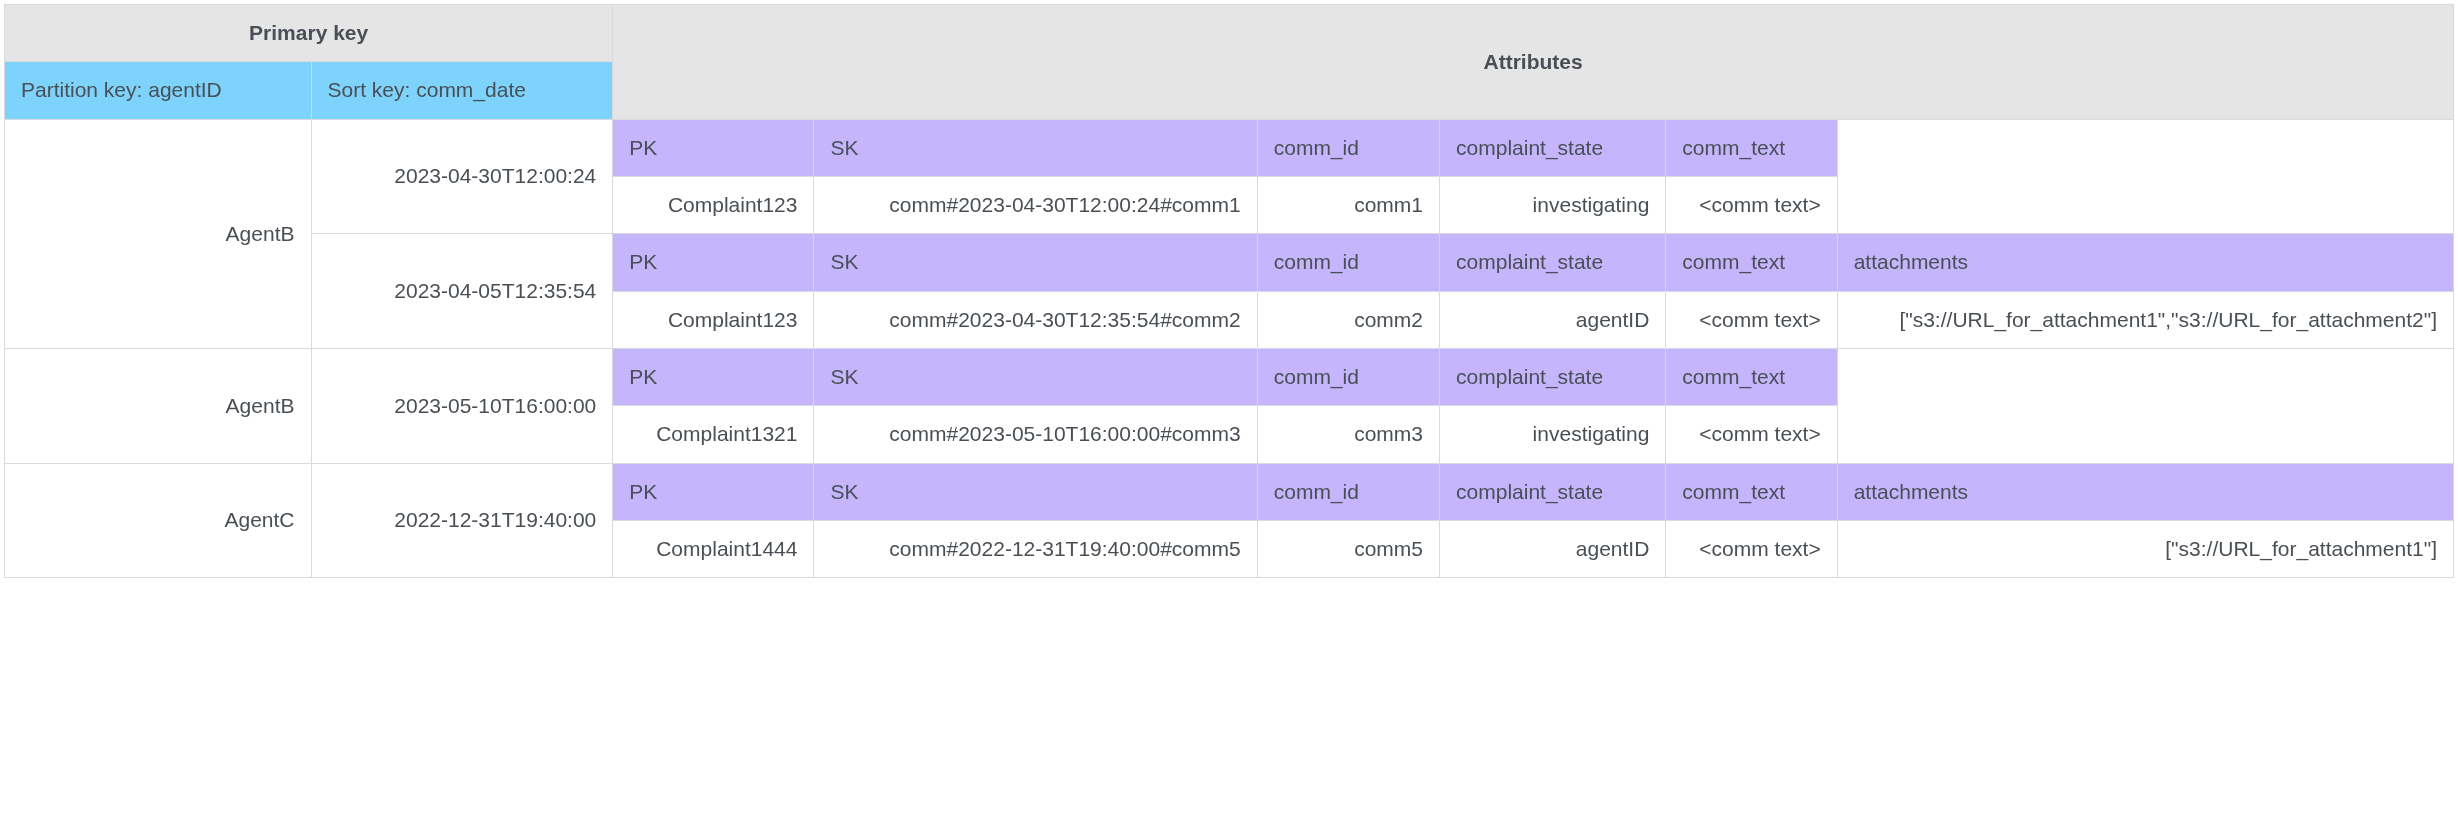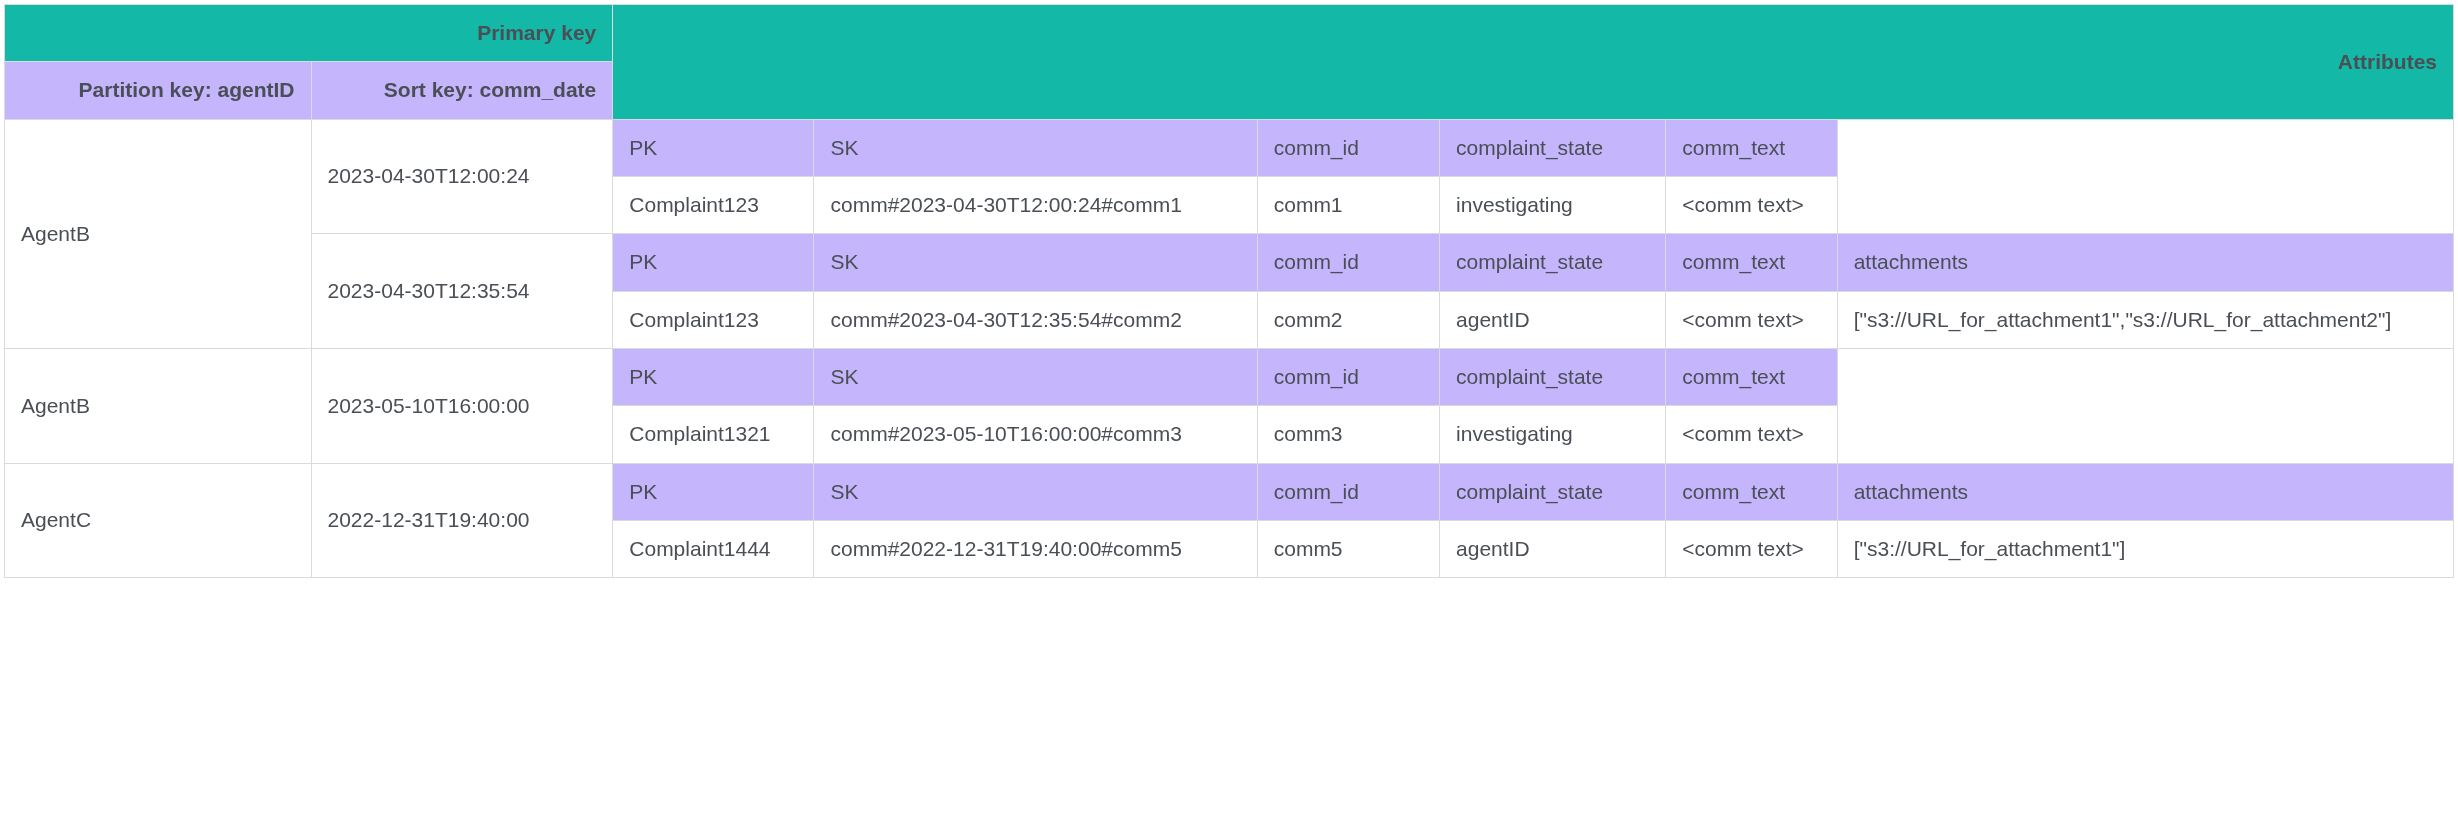--- a/index.html
+++ b/index.html
@@ -21,37 +21,38 @@
 }
 td {
   border: 1px solid #d8dadd;
   padding: 14px 16px;
   vertical-align: middle;
   text-align: left;
   word-wrap: break-word;
   line-height: 1.35;
 }
 .hdr {
-  background: #14b8a6;
+  background: #e5e5e5;
   font-weight: 600;
-  text-align: right;
+  text-align: center;
   vertical-align: middle;
 }
 .hdr-left {
-  background: #c4b5fd;
-  font-weight: 700;
-  text-align: right;
+  background: #7dd3fc;
+  font-weight: 400;
+  text-align: left;
 }
 .sub {
   background: #c4b5fd;
   font-weight: 400;
 }
 .val {
   background: #fff;
   font-weight: 400;
+  text-align: right;
 }
 .partition-col { width: 195px; }
 .sort-col { width: 192px; }
 .pk-col { width: 128px; }
 .sk-col { width: 282px; }
 .commid-col { width: 116px; }
 .state-col { width: 144px; }
 .text-col { width: 109px; }
 .attach-col { width: 392px; }
 .blank { background: #fff; }
@@ -93,21 +94,21 @@
   </tr>
   <tr>
     <td class="val">Complaint123</td>
     <td class="val">comm#2023-04-30T12:00:24#comm1</td>
     <td class="val">comm1</td>
     <td class="val">investigating</td>
     <td class="val">&lt;comm text&gt;</td>
   </tr>
 
   <tr>
-    <td class="val" rowspan="2">2023-04-30T12:35:54</td>
+    <td class="val" rowspan="2">2023-04-05T12:35:54</td>
     <td class="sub">PK</td>
     <td class="sub">SK</td>
     <td class="sub">comm_id</td>
     <td class="sub">complaint_state</td>
     <td class="sub">comm_text</td>
     <td class="sub">attachments</td>
   </tr>
   <tr>
     <td class="val">Complaint123</td>
     <td class="val">comm#2023-04-30T12:35:54#comm2</td>

